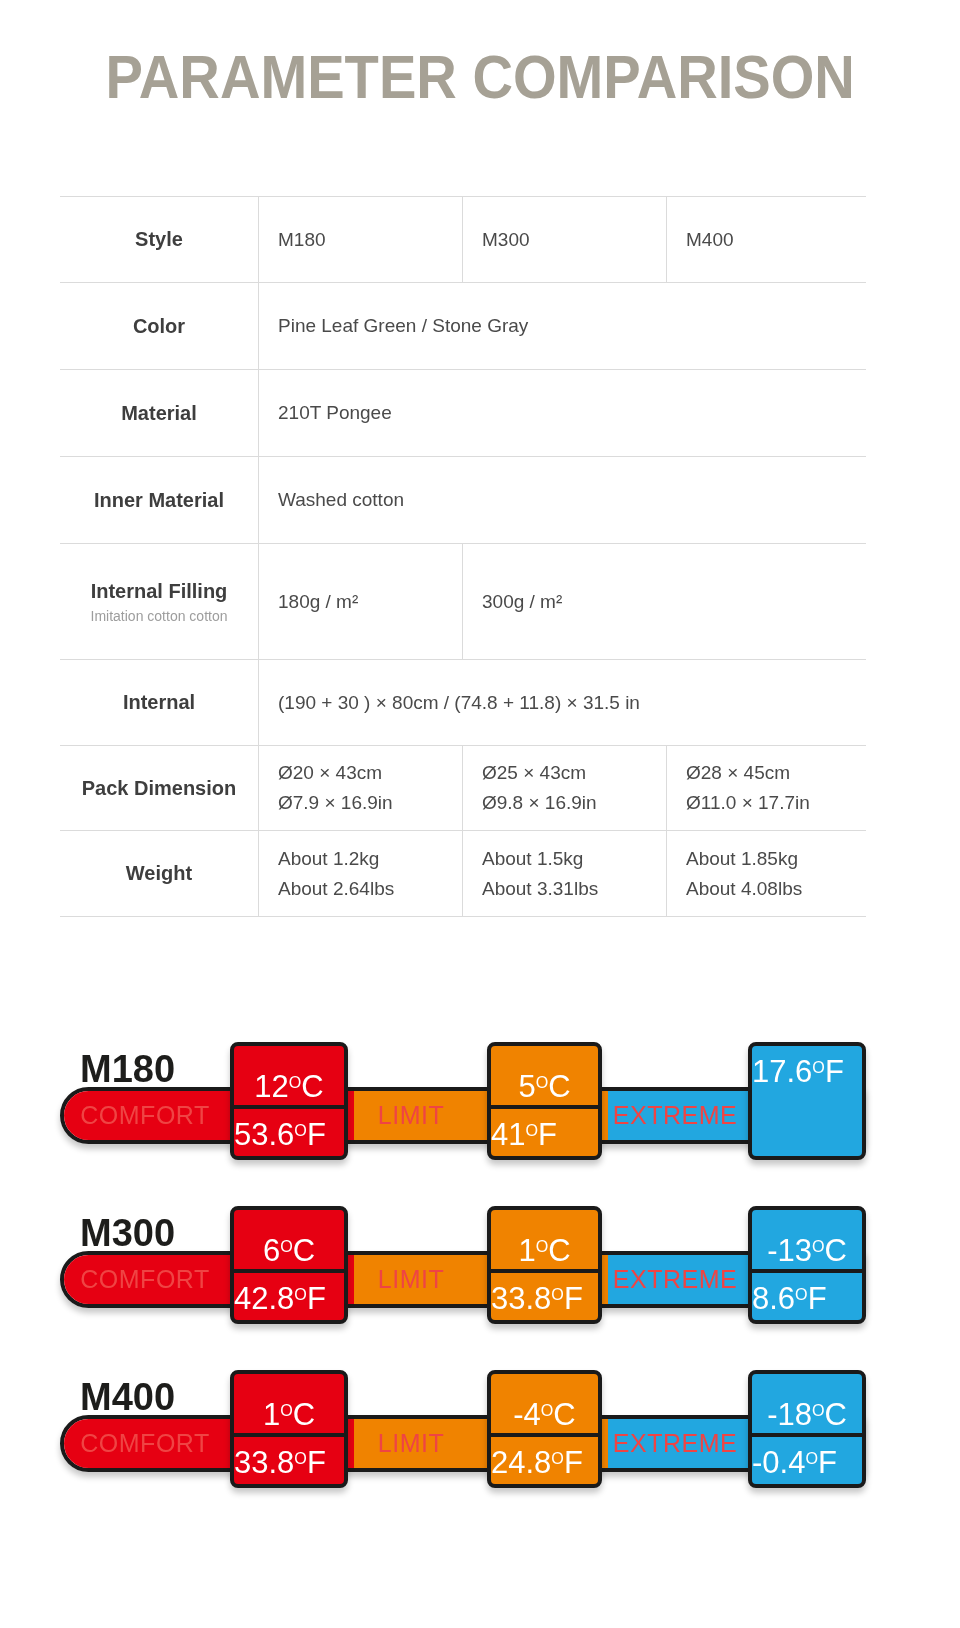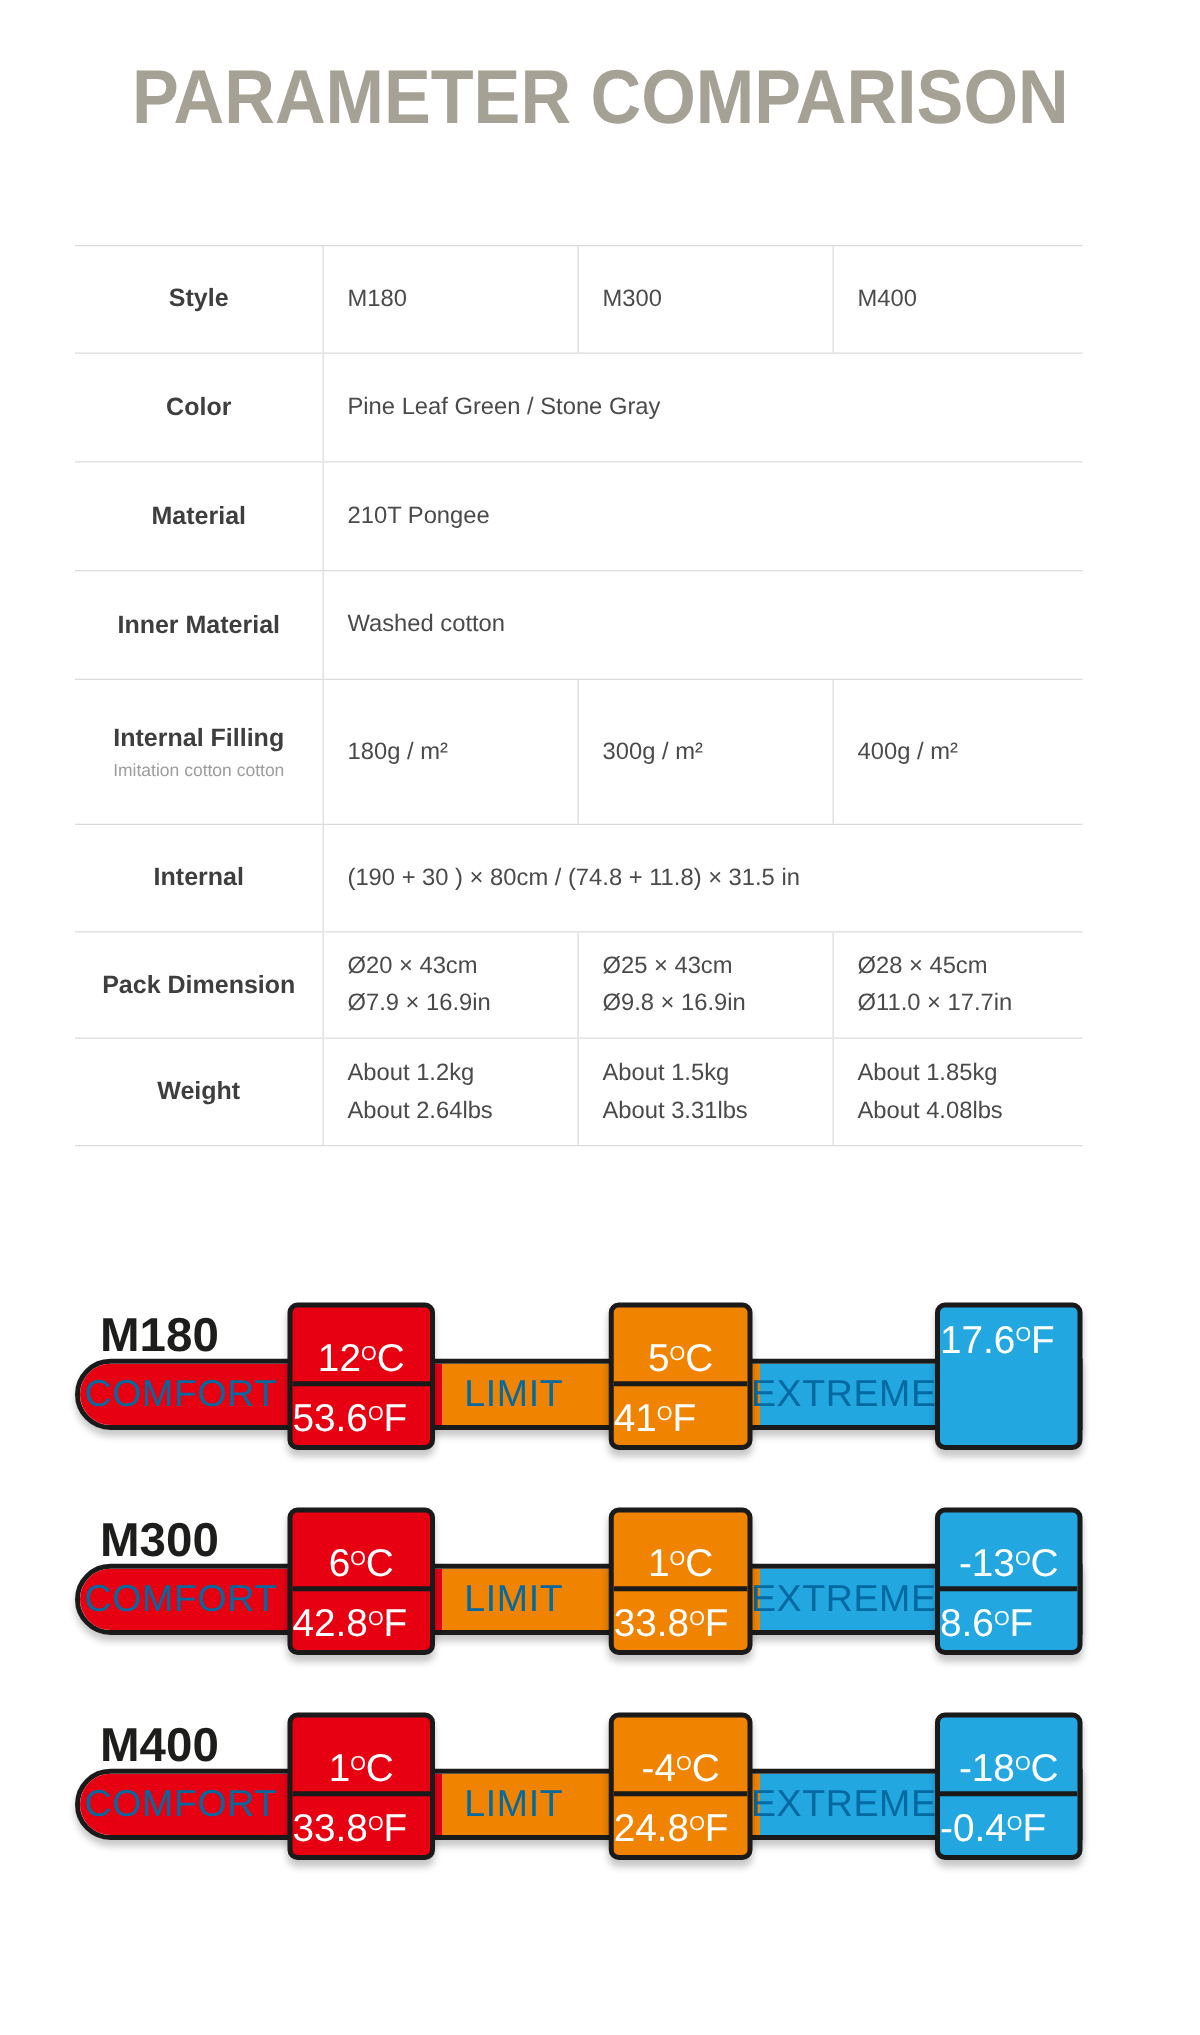--- a/index.html
+++ b/index.html
@@ -51,21 +51,21 @@
     border:4px solid var(--outline,#1a1a1a); box-sizing:border-box;
     border-radius:29px 0 0 29px; overflow:hidden; display:flex;
     box-shadow:0 5px 6px rgba(0,0,0,0.22);
   }
   .seg-comfort { width:290px; background:var(--comfort,#e60012); }
   .seg-limit   { width:254px; background:var(--limit,#f08300); }
   .seg-extreme { flex:1;      background:var(--extreme,#22a7e0); }
   .zone-label {
     position:absolute; top:45px; height:57px;
     display:flex; align-items:center; justify-content:center;
-    color:#0369a1; font-size:30px; letter-spacing:0.5px;
+    color:#ef4444; font-size:25px; letter-spacing:0.5px;
   }
   .zl-comfort { left:0;     width:170px; }
   .zl-limit   { left:288px; width:126px; }
   .zl-extreme { left:542px; width:146px; }
   .tbox {
     position:absolute; top:0; height:118px;
     border:4px solid var(--outline,#1a1a1a); box-sizing:border-box;
     border-radius:8px; overflow:hidden;
     box-shadow:0 5px 6px rgba(0,0,0,0.22);
   }
@@ -111,21 +111,20 @@
     <div class="cell-val span3">Washed cotton</div>
   </div>
 
   <div class="trow h115">
     <div class="cell-label">
       <span>Internal Filling</span>
       <span class="cell-sub">Imitation cotton cotton</span>
     </div>
     <div class="cell-val">180g / m²</div>
     <div class="cell-val">300g / m²</div>
-    <div class="cell-val">400g / m²</div>
   </div>
 
   <div class="trow h85">
     <div class="cell-label">Internal</div>
     <div class="cell-val span3">(190 + 30 ) × 80cm / (74.8 + 11.8) × 31.5 in</div>
   </div>
 
   <div class="trow h84">
     <div class="cell-label">Pack Dimension</div>
     <div class="cell-val">

